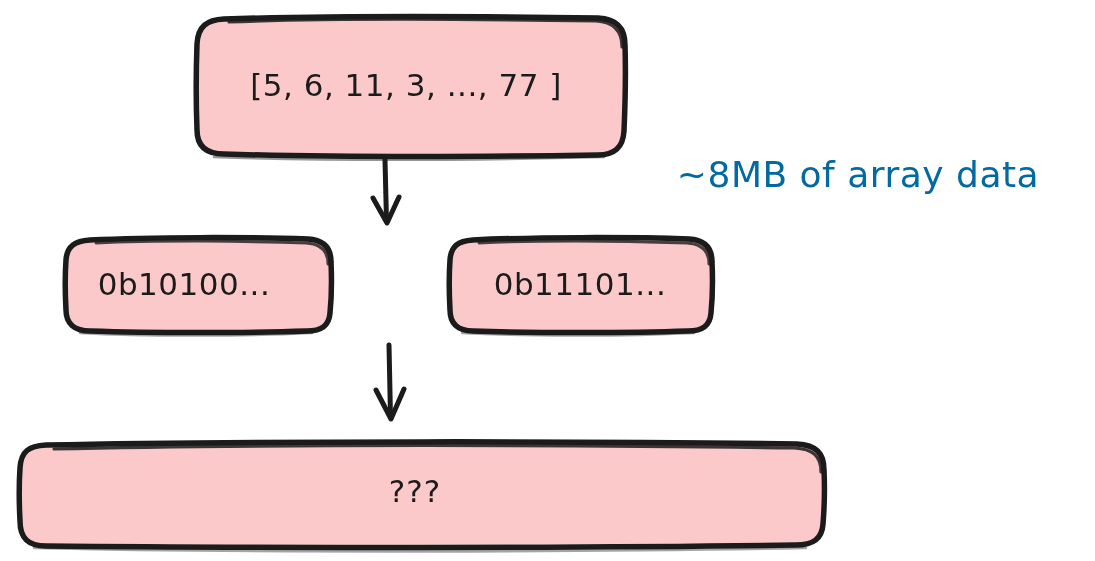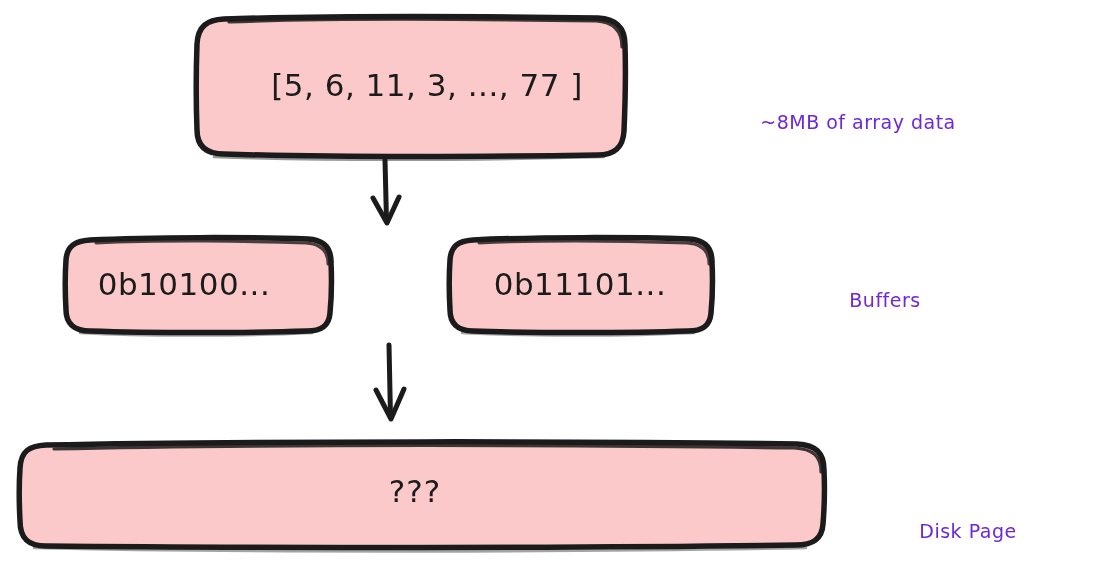--- a/index.html
+++ b/index.html
@@ -34,23 +34,23 @@
     text-align: center;
     pointer-events: none;
   }
 
   .box-label {
     font-size: 31px;
     line-height: 1;
   }
 
   .side-label {
-    font-size: 19px;
+    font-size: 36px;
     line-height: 1.22;
-    color: #6d28d9;
+    color: #0369a1;
     text-align: center;
   }
 
   .qmarks {
     font-size: 31px;
     letter-spacing: 1px;
   }
 </style>
 </head>
 <body>
@@ -122,31 +122,30 @@
     <path fill="none" stroke="#1b1b1b" stroke-width="5" stroke-linecap="round" d="M 385 160 C 385.5 180 386 200 386.5 221"></path>
     <path fill="none" stroke="#1b1b1b" stroke-width="5" stroke-linecap="round" stroke-linejoin="round" d="M 373 198 L 387 223 L 399 197"></path>
   </g>
 
   <g>
     <path fill="none" stroke="#1b1b1b" stroke-width="5" stroke-linecap="round" d="M 389 345 C 389.5 369 390 393 390.5 417"></path>
     <path fill="none" stroke="#1b1b1b" stroke-width="5" stroke-linecap="round" stroke-linejoin="round" d="M 376 390 L 391 419 L 404 389"></path>
   </g>
 </svg>
 
-<div class="node-text box-label" style="left:213px; top:70px; width:428px;">[5, 6, 11, 3, ..., 77 ]</div>
+<div class="node-text box-label" style="left:192px; top:70px; width:428px;">[5, 6, 11, 3, ..., 77 ]</div>
 
 <div class="node-text box-label" style="left:52px; top:269px; width:264px;">0b10100...</div>
 
 <div class="node-text box-label" style="left:450px; top:269px; width:260px;text-align:center;">0b11101...</div>
 
 <div class="node-text box-label qmarks" style="left:315px; top:476px; width:200px;">???</div>
 
 <div class="node-text side-label" style="left:658px; top:65px; width:400px;">
   <div>~8MB of array data</div>
 </div>
 
 <div class="node-text side-label" style="left:775px; top:243px; width:220px;">
-  <div>Buffers</div>
 </div>
 
 <div class="node-text side-label" style="left:868px; top:474px; width:200px;">
   <div>Disk Page</div>
 </div>
 
 </body></html>

